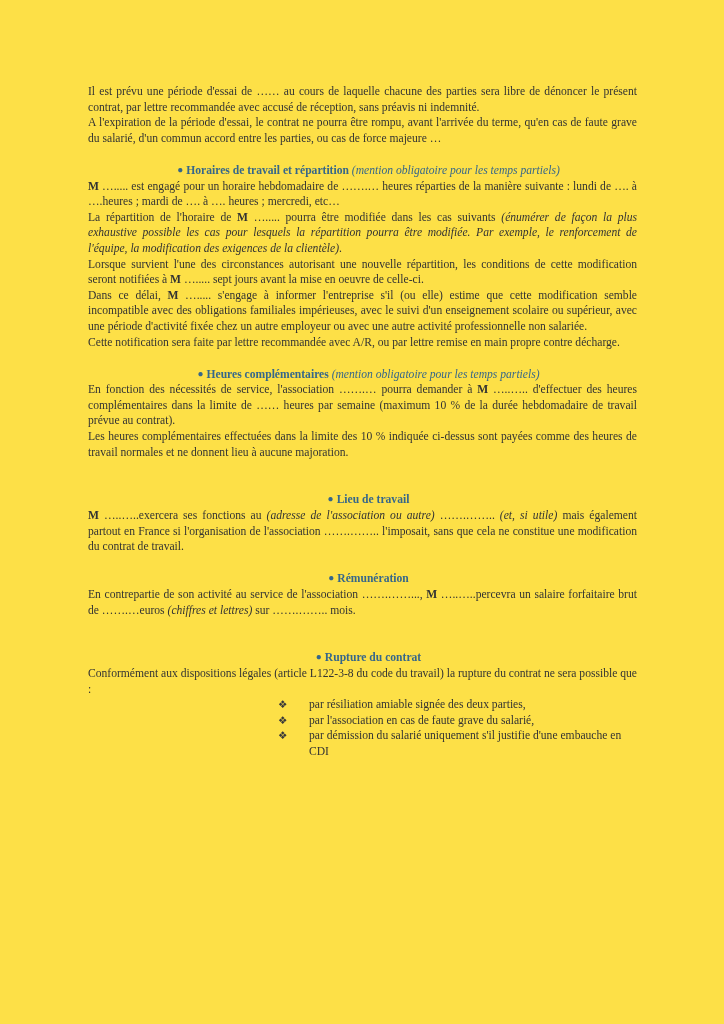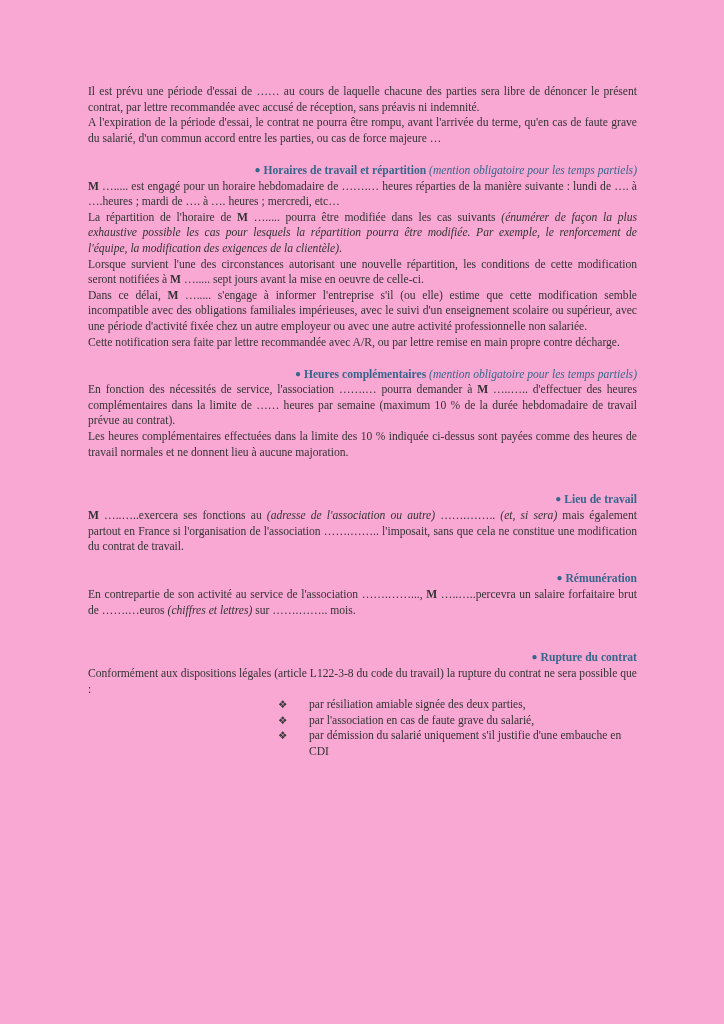--- a/index.html
+++ b/index.html
@@ -10,21 +10,21 @@
   body {
     width: 724px;
     height: 1024px;
     overflow: hidden;
     font-family: "Liberation Serif", "DejaVu Serif", serif;
   }
   #page {
     position: relative;
     width: 724px;
     height: 1024px;
-    background: #f9a8d4;
+    background: #fde047;
     box-sizing: border-box;
     padding: 84px 87px 0 88px;
   }
   .doc {
     width: 549px;
     color: #333333;
     font-size: 11.6px;
     line-height: 15.6px;
     text-align: justify;
     text-justify: inter-word;
@@ -40,21 +40,21 @@
   .section {
     margin: 0;
     padding: 0;
   }
   .section-heading {
     margin: 0 0 0 12px;
     font-size: 11.6px;
     line-height: 15.6px;
     color: #36678a;
     font-weight: bold;
-    text-align: right;
+    text-align: center;
   }
   .section-heading .bullet {
     font-weight: bold;
     font-size: 10px;
     margin-right: 3px;
     vertical-align: 1px;
   }
   .section-heading .note {
     font-weight: normal;
     font-style: italic;
@@ -120,21 +120,21 @@
 
     <div class="block-gap"></div>
 
 
     <div class="block-gap"></div>
 
     <div class="section">
       <p class="section-heading">
         <span class="bullet">●</span><span>Lieu de travail</span>
       </p>
-      <p class="para"><span class="bd">M</span> …..…..exercera ses fonctions au <span class="it">(adresse de l'association ou autre)</span> …….…….. <span class="it">(et, si sera)</span> mais également partout en France si l'organisation de l'association …….…….. l'imposait, sans que cela ne constitue une modification du contrat de travail.</p>
+      <p class="para"><span class="bd">M</span> …..…..exercera ses fonctions au <span class="it">(adresse de l'association ou autre)</span> …….…….. <span class="it">(et, si utile)</span> mais également partout en France si l'organisation de l'association …….…….. l'imposait, sans que cela ne constitue une modification du contrat de travail.</p>
     </div>
 
     <div class="block-gap"></div>
 
     <div class="section">
       <p class="section-heading">
         <span class="bullet">●</span><span>Rémunération</span>
       </p>
       <p class="para">En contrepartie de son activité au service de l'association …….……..., <span class="bd">M</span> …..…..percevra un salaire forfaitaire brut de …….…euros <span class="it">(chiffres et lettres)</span> sur …….…….. mois.</p>
     </div>

